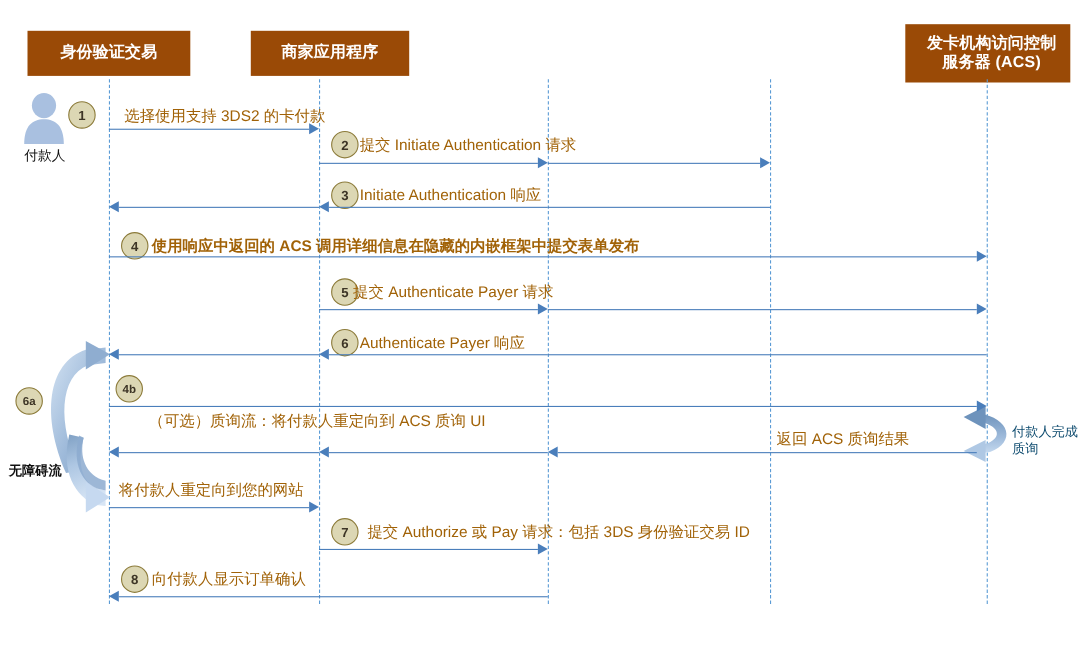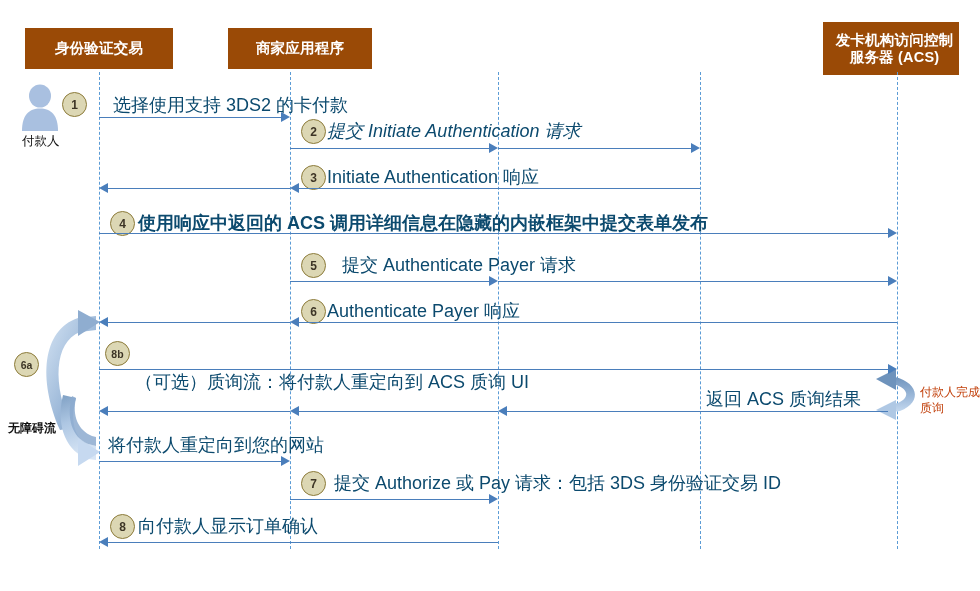--- a/index.html
+++ b/index.html
@@ -73,43 +73,43 @@
     font-weight: bold;
     display: flex;
     align-items: center;
     justify-content: center;
     box-sizing: border-box;
   }
   .badge.small-text { font-size: 10.5px; }
   
   .msg-label {
     position: absolute;
-    font-size: 18px;
-    color: #0c4a6e;
+    font-size: 14px;
+    color: #a16207;
     white-space: nowrap;
     line-height: 15px;
   }
   .person-label {
     position: absolute;
     font-size: 12.5px;
     font-weight: normal;
     color: #111111;
     white-space: nowrap;
   }
   .side-label {
     position: absolute;
     font-size: 12px;
     color: #111111;
     white-space: nowrap;
     font-weight: bold;
   }
   .note-text {
     position: absolute;
     font-size: 12px;
-    color: #c2410c;
+    color: #0c4a6e;
     line-height: 16px;
     white-space: pre-line;
   }
   svg.overlay {
     position: absolute;
     left: 0;
     top: 0;
     pointer-events: none;
   }
 </style>
@@ -117,21 +117,21 @@
 <body>
 
 <div id="canvas">
 
   <div class="actor-box" style="left:25px; top:28px; width:148px; height:41px;">身份验证交易</div>
 
   <div class="actor-box" style="left:228px; top:28px; width:144px; height:41px;">商家应用程序</div>
 
 
 
-  <div class="actor-box" style="left:823px; top:22px; width:136px; height:53px;padding-left:11px;">发卡机构访问控制
+  <div class="actor-box" style="left:823px; top:22px; width:150px; height:53px;padding-left:11px;">发卡机构访问控制
 服务器 (ACS)</div>
 
   <div class="lifeline" style="left:99px; height:477px;"></div>
   <div class="lifeline" style="left:290px; height:477px;"></div>
   <div class="lifeline" style="left:498px; height:477px;"></div>
   <div class="lifeline" style="left:700px; height:477px;"></div>
   <div class="lifeline" style="left:897px; height:477px;"></div>
 
   <svg class="overlay" width="980" height="591">
     <defs>
@@ -177,58 +177,58 @@
   </svg>
 
   <span class="person-label" style="left:22px; top:133px;">付款人</span>
 
   <div class="badge" style="left:62px; top:92px;">1</div>
   <span class="msg-label" style="left:113px; top:98px;">选择使用支持 3DS2 的卡付款</span>
   <div class="msg-line" style="left:99px; top:117px; width:182px;"></div>
   <div class="arrow-head right" style="left:281px; top:112px;"></div>
 
   <div class="badge" style="left:301px; top:119px;">2</div>
-  <span class="msg-label" style="left:327px; top:124px;font-style:italic;">提交 Initiate Authentication 请求</span>
+  <span class="msg-label" style="left:327px; top:124px;">提交 Initiate Authentication 请求</span>
   <div class="msg-line" style="left:290px; top:148px; width:199px;"></div>
   <div class="arrow-head right" style="left:489px; top:143px;"></div>
   <div class="msg-line" style="left:498px; top:148px; width:193px;"></div>
   <div class="arrow-head right" style="left:691px; top:143px;"></div>
 
   <div class="badge" style="left:301px; top:165px;">3</div>
   <span class="msg-label" style="left:327px; top:170px;">Initiate Authentication 响应</span>
   <div class="msg-line" style="left:108px; top:188px; width:182px;"></div>
   <div class="arrow-head left" style="left:99px; top:183px;"></div>
   <div class="msg-line" style="left:299px; top:188px; width:199px;"></div>
   <div class="arrow-head left" style="left:290px; top:183px;"></div>
   <div class="msg-line" style="left:498px; top:188px; width:202px;"></div>
 
   <div class="badge" style="left:110px; top:211px;">4</div>
   <span class="msg-label" style="left:138px; top:216px;font-weight:bold;">使用响应中返回的 ACS 调用详细信息在隐藏的内嵌框架中提交表单发布</span>
   <div class="msg-line" style="left:99px; top:233px; width:789px;"></div>
   <div class="arrow-head right" style="left:888px; top:228px;"></div>
 
   <div class="badge" style="left:301px; top:253px;">5</div>
-  <span class="msg-label" style="left:342px; top:258px;">提交 Authenticate Payer 请求</span>
+  <span class="msg-label" style="left:321px; top:258px;">提交 Authenticate Payer 请求</span>
   <div class="msg-line" style="left:290px; top:281px; width:199px;"></div>
   <div class="arrow-head right" style="left:489px; top:276px;"></div>
   <div class="msg-line" style="left:498px; top:281px; width:390px;"></div>
   <div class="arrow-head right" style="left:888px; top:276px;"></div>
 
   <div class="badge" style="left:301px; top:299px;">6</div>
   <span class="msg-label" style="left:327px; top:304px;">Authenticate Payer 响应</span>
   <div class="msg-line" style="left:108px; top:322px; width:182px;"></div>
   <div class="arrow-head left" style="left:99px; top:317px;"></div>
   <div class="msg-line" style="left:299px; top:322px; width:199px;"></div>
   <div class="arrow-head left" style="left:290px; top:317px;"></div>
   <div class="msg-line" style="left:498px; top:322px; width:399px;"></div>
 
   <div class="badge small-text" style="left:14px; top:352px;">6a</div>
   <span class="side-label" style="left:8px; top:384px;margin-top:36px;">无障碍流</span>
 
-  <div class="badge small-text" style="left:105px; top:341px;">8b</div>
+  <div class="badge small-text" style="left:105px; top:341px;">4b</div>
   <span class="msg-label" style="left:135px; top:347px;margin-top:28px;">（可选）质询流：将付款人重定向到 ACS 质询 UI</span>
   <div class="msg-line" style="left:99px; top:369px; width:789px;"></div>
   <div class="arrow-head right" style="left:888px; top:364px;"></div>
 
   <span class="msg-label" style="left:706px; top:392px;">返回 ACS 质询结果</span>
   <div class="msg-line" style="left:108px; top:411px; width:182px;"></div>
   <div class="arrow-head left" style="left:99px; top:406px;"></div>
   <div class="msg-line" style="left:299px; top:411px; width:199px;"></div>
   <div class="arrow-head left" style="left:290px; top:406px;"></div>
   <div class="msg-line" style="left:507px; top:411px; width:381px;"></div>

